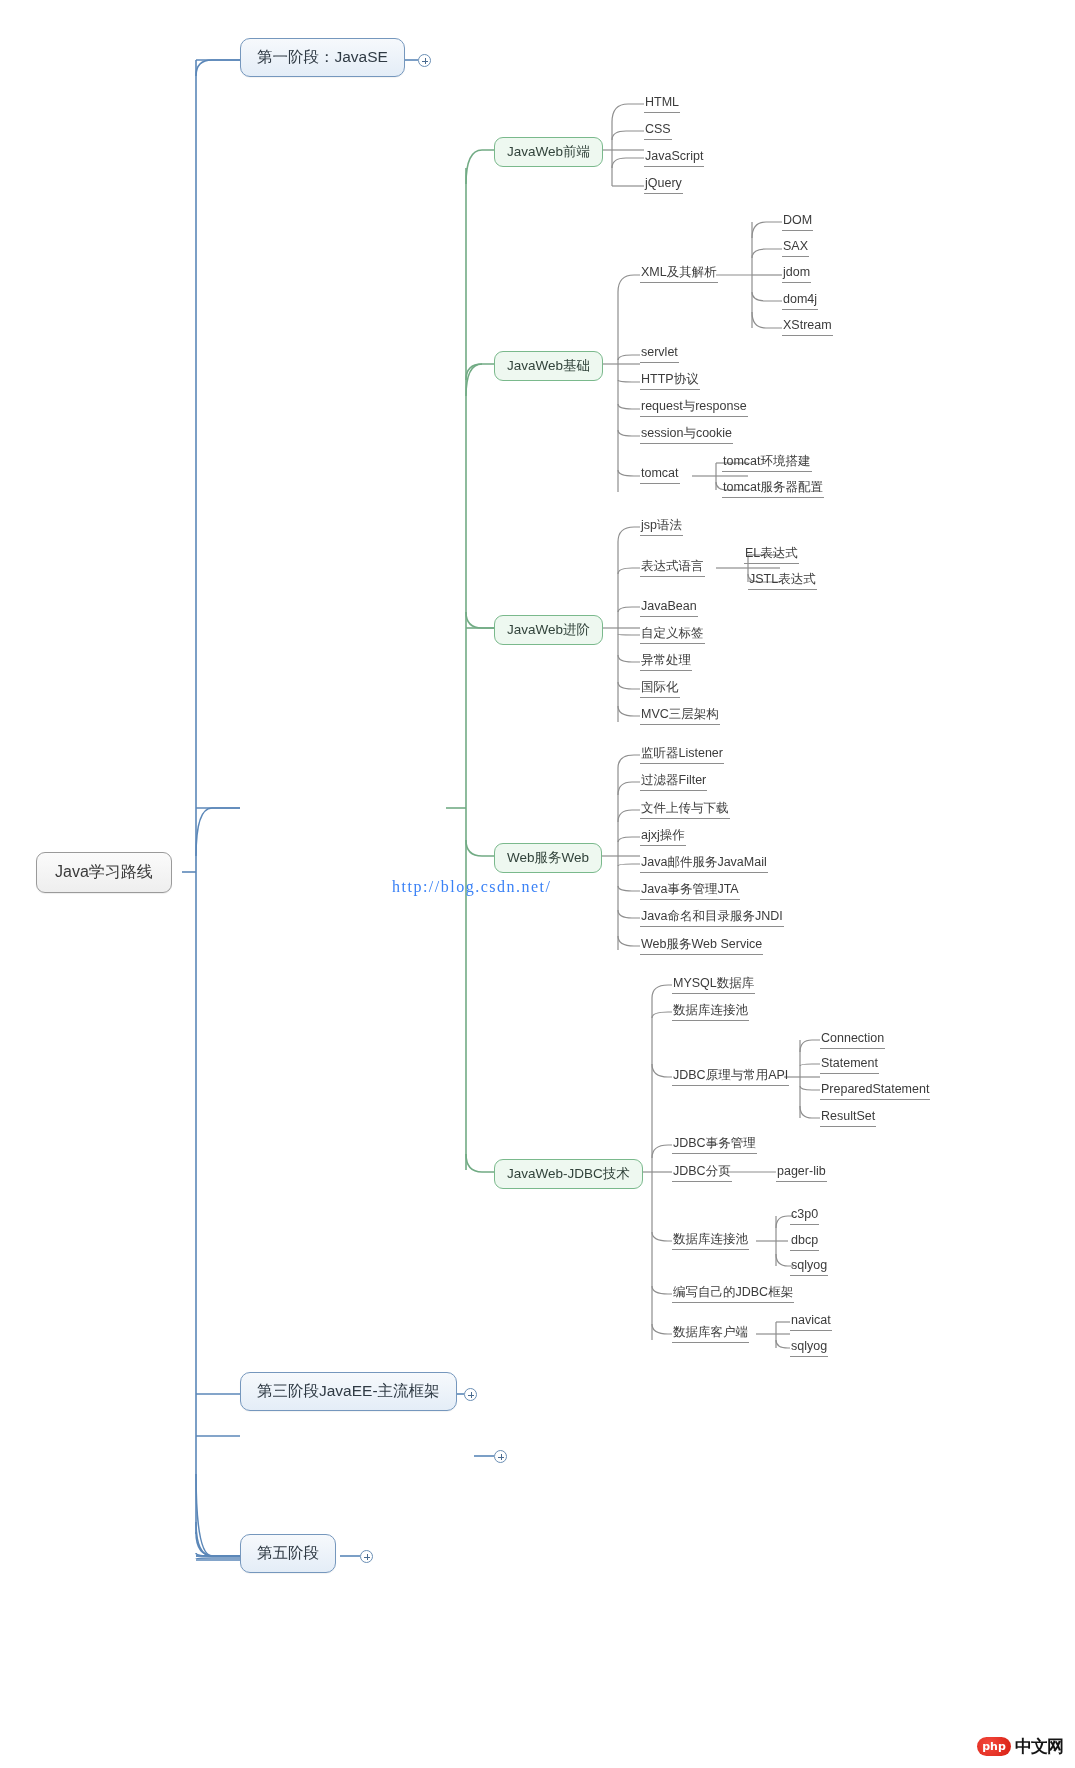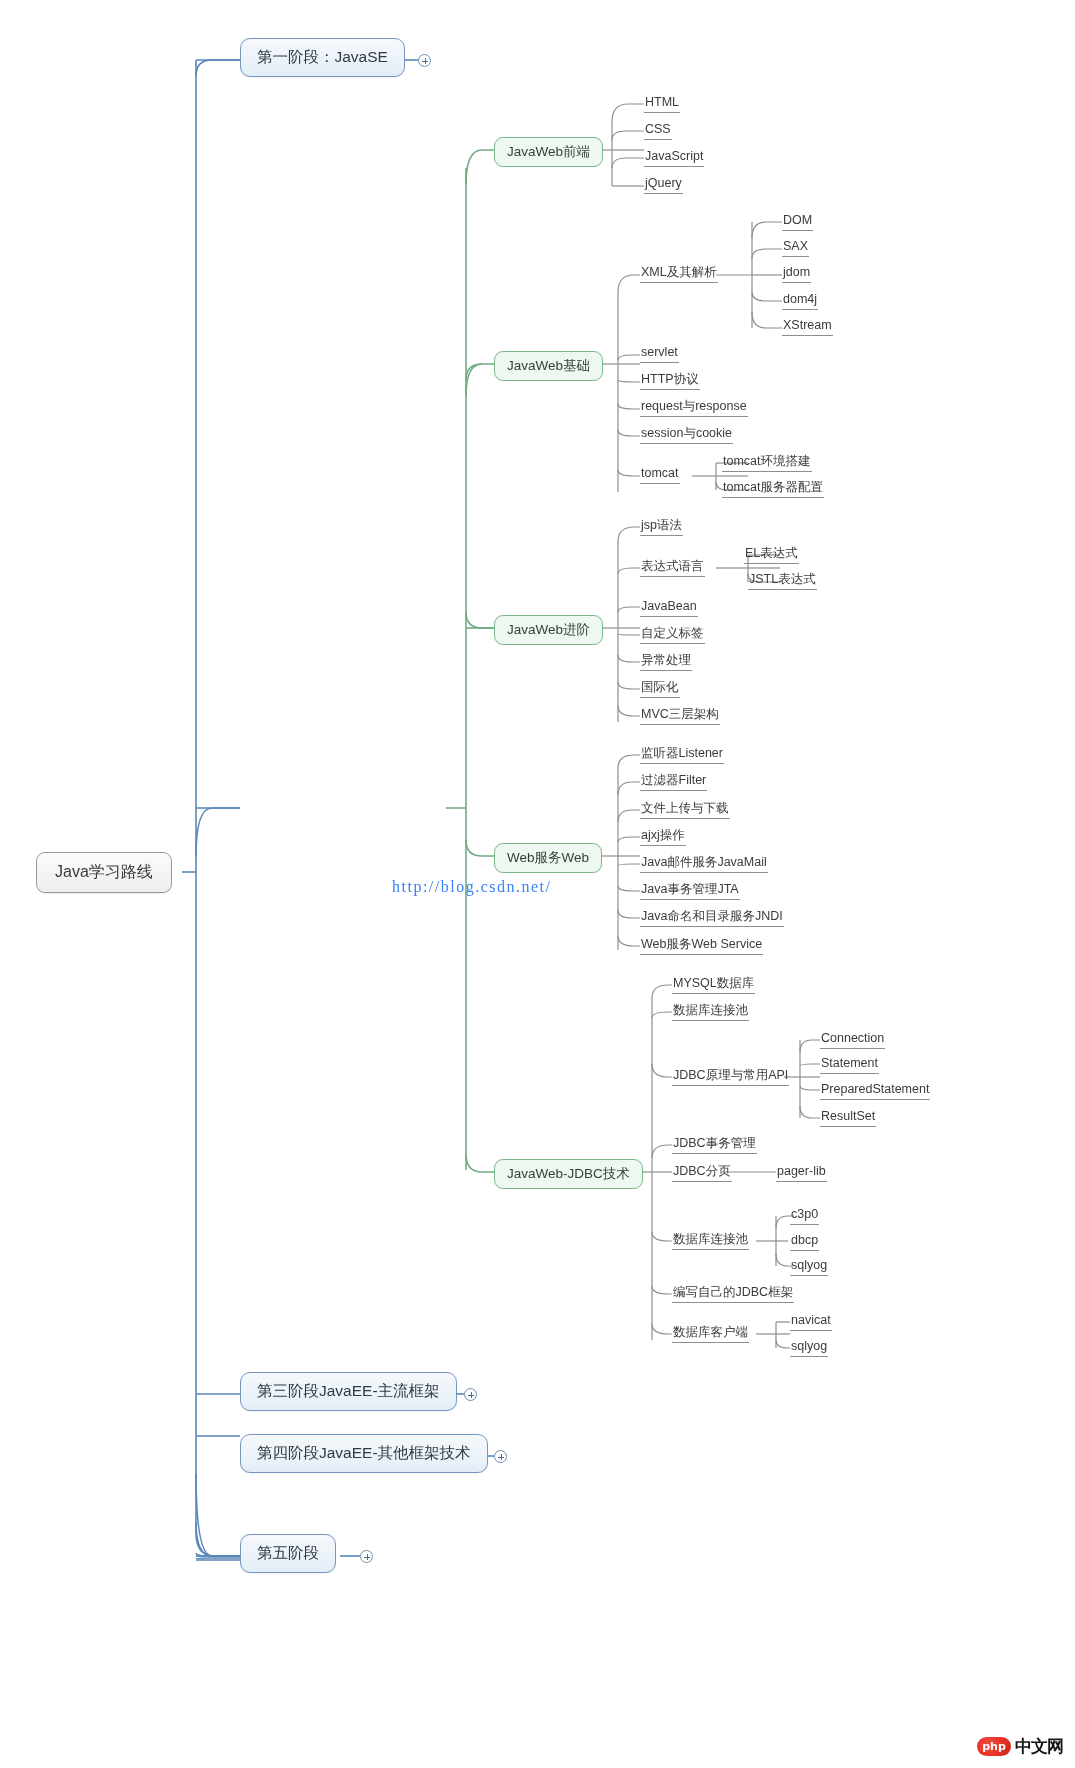--- a/index.html
+++ b/index.html
@@ -283,21 +283,20 @@
 
   <div class="node root" style="left:36px; top:852px;">Java学习路线</div>
 
   <div class="node stage" style="left:240px; top:38px;">第一阶段：JavaSE</div>
   <div class="toggle" style="left:418px; top:54px;"></div>
 
 
   <div class="node stage" style="left:240px; top:1372px;">第三阶段JavaEE-主流框架</div>
   <div class="toggle" style="left:464px; top:1388px;"></div>
 
-  <div class="node stage" style="left:240px; top:1434px;">第四阶段JavaEE-其他框架技术</div>
   <div class="toggle" style="left:494px; top:1450px;"></div>
 
   <div class="node stage" style="left:240px; top:1534px;">第五阶段</div>
   <div class="toggle" style="left:360px; top:1550px;"></div>
 
   <div class="node green" style="left:494px; top:137px;">JavaWeb前端</div>
   <div class="node green" style="left:494px; top:351px;">JavaWeb基础</div>
   <div class="node green" style="left:494px; top:615px;">JavaWeb进阶</div>
   <div class="node green" style="left:494px; top:843px;">Web服务Web</div>
   <div class="node green" style="left:494px; top:1159px;">JavaWeb-JDBC技术</div>

